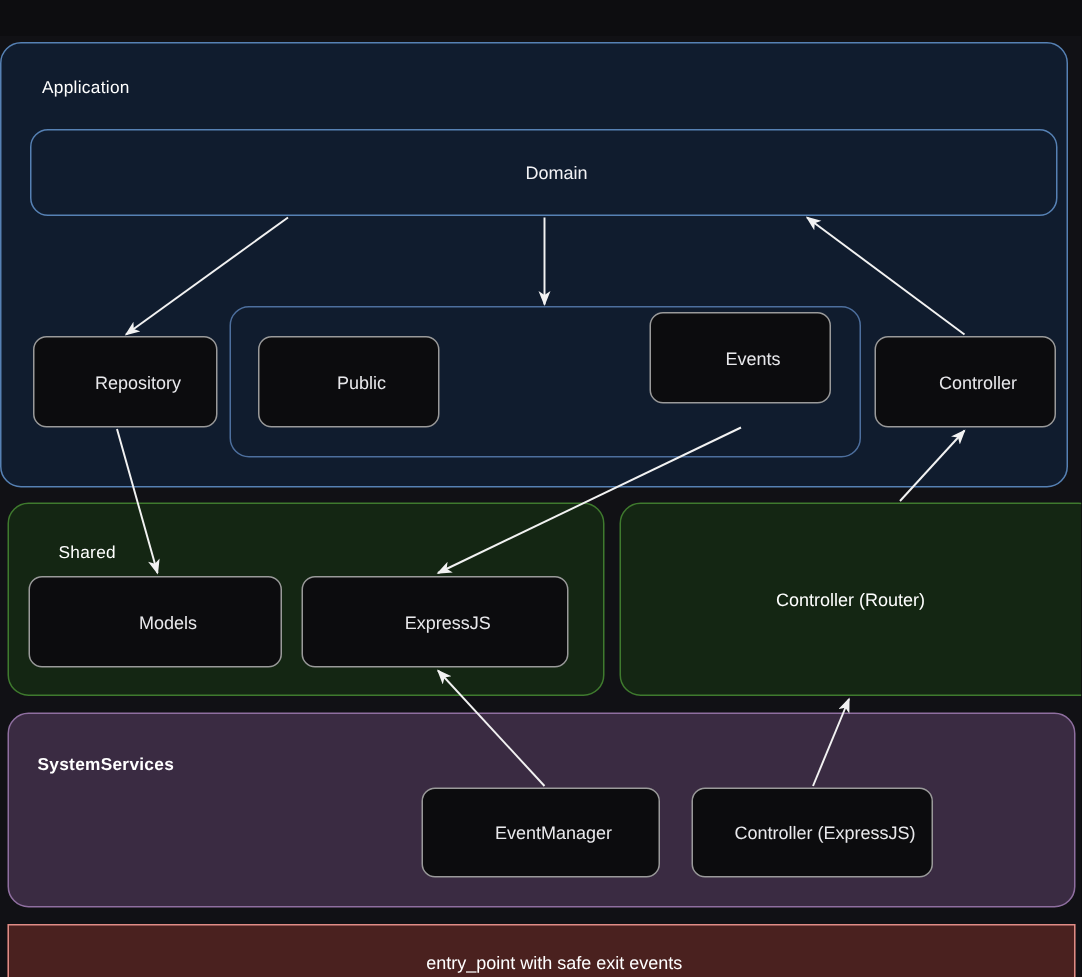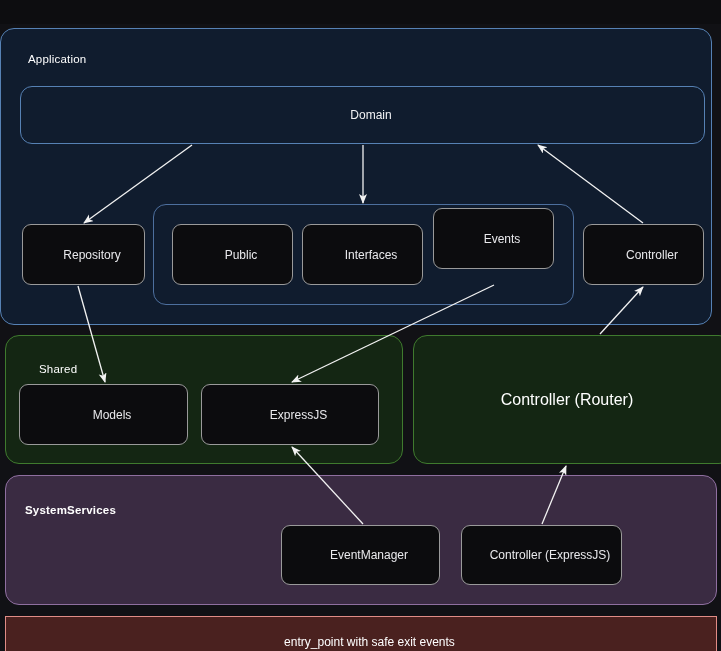--- a/index.html
+++ b/index.html
@@ -51,21 +51,21 @@
     border-radius: 13px;
     background: transparent;
   }
   .plain-box {
     position: absolute;
     box-sizing: border-box;
     display: flex;
     align-items: center;
     justify-content: center;
     color: #ffffff;
-    font-size: 16px;
+    font-size: 12px;
   }
   #app-layer {
     background: #101c2e;
     border-color: #5681b4;
   }
   #domain-box {
     background: #101c2e;
     border: 1px solid #5681b4;
     border-radius: 12px;
     color: #f2f2f5;
@@ -104,21 +104,20 @@
   <div class="layer-title" style="left:28px; top:29px;">Application</div>
 
   <div class="node" id="domain-box" style="left:20px; top:62px; width:685px; height:58px;">Domain</div>
 
   <div class="group-box" style="left:153px; top:180px; width:421px; height:101px;"></div>
 
   <div class="node" style="left:172px; top:200px; width:121px; height:61px;">Public</div>
 
   <div class="node" style="left:22px; top:200px; width:123px; height:61px;">Repository</div>
 
-  <div class="node" style="left:302px; top:200px; width:121px; height:61px;">Interfaces</div>
 
   <div class="node" style="left:433px; top:184px; width:121px; height:61px;text-align:center;">Events</div>
 
   <div class="node" style="left:583px; top:200px; width:121px; height:61px;">Controller</div>
 
   <div class="layer green-layer" style="left:5px; top:311px; width:398px; height:129px;"></div>
   <div class="layer-title" style="left:39px; top:339px;">Shared</div>
 
   <div class="node" style="left:19px; top:360px; width:169px; height:61px;">Models</div>
 

